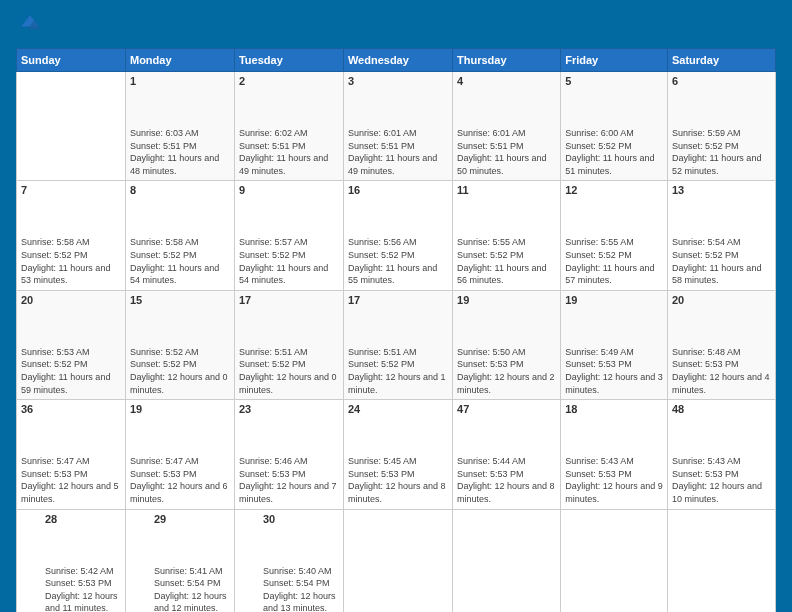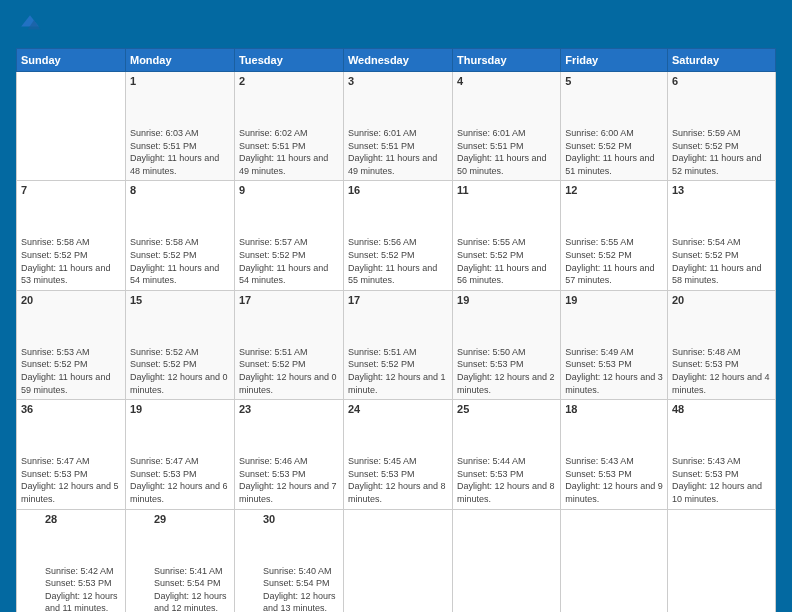--- a/index.html
+++ b/index.html
@@ -331,21 +331,21 @@
       </td>
           <td>
         <span class="day-num">24</span>
         <div class="day-info">
           Sunrise: 5:45 AM<br>
           Sunset: 5:53 PM<br>
           Daylight: 12 hours and 8 minutes.
         </div>
       </td>
           <td>
-        <span class="day-num">25</span>
+        <span class="day-num">47</span>
         <div class="day-info">
           Sunrise: 5:44 AM<br>
           Sunset: 5:53 PM<br>
           Daylight: 12 hours and 8 minutes.
         </div>
       </td>
           <td>
         <span class="day-num">18</span>
         <div class="day-info">
           Sunrise: 5:43 AM<br>

